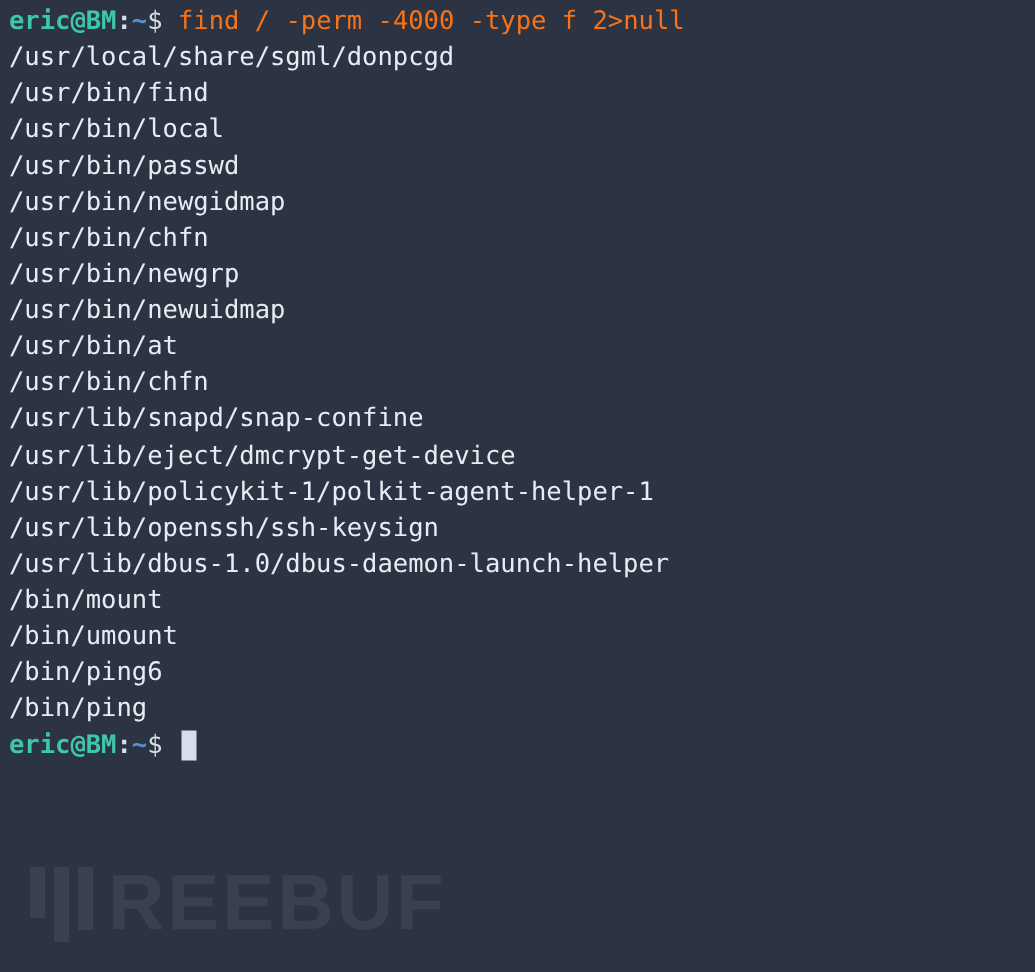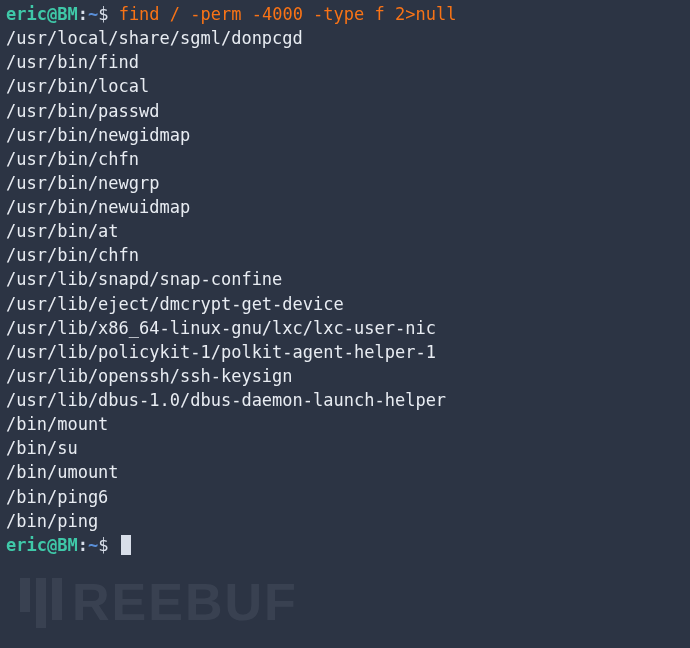--- a/index.html
+++ b/index.html
@@ -93,26 +93,24 @@
   <div class="line output">/usr/bin/local</div>
   <div class="line output">/usr/bin/passwd</div>
   <div class="line output">/usr/bin/newgidmap</div>
   <div class="line output">/usr/bin/chfn</div>
   <div class="line output">/usr/bin/newgrp</div>
   <div class="line output">/usr/bin/newuidmap</div>
   <div class="line output">/usr/bin/at</div>
   <div class="line output">/usr/bin/chfn</div>
   <div class="line output">/usr/lib/snapd/snap-confine</div>
   <div class="line output">/usr/lib/eject/dmcrypt-get-device</div>
-  <div class="line output">/usr/lib/x86_64-linux-gnu/lxc/lxc-user-nic</div>
   <div class="line output">/usr/lib/policykit-1/polkit-agent-helper-1</div>
   <div class="line output">/usr/lib/openssh/ssh-keysign</div>
   <div class="line output">/usr/lib/dbus-1.0/dbus-daemon-launch-helper</div>
   <div class="line output">/bin/mount</div>
-  <div class="line output">/bin/su</div>
   <div class="line output">/bin/umount</div>
   <div class="line output">/bin/ping6</div>
   <div class="line output">/bin/ping</div>
   <div class="line"><span class="prompt-user">eric@BM</span><span class="prompt-colon">:</span><span class="prompt-path">~</span><span class="prompt-dollar">$ </span><span class="cursor"></span></div>
 </div>
 
 <div class="watermark">
   <span class="bars">
     <span class="bar b1"></span>
     <span class="bar b2"></span>

